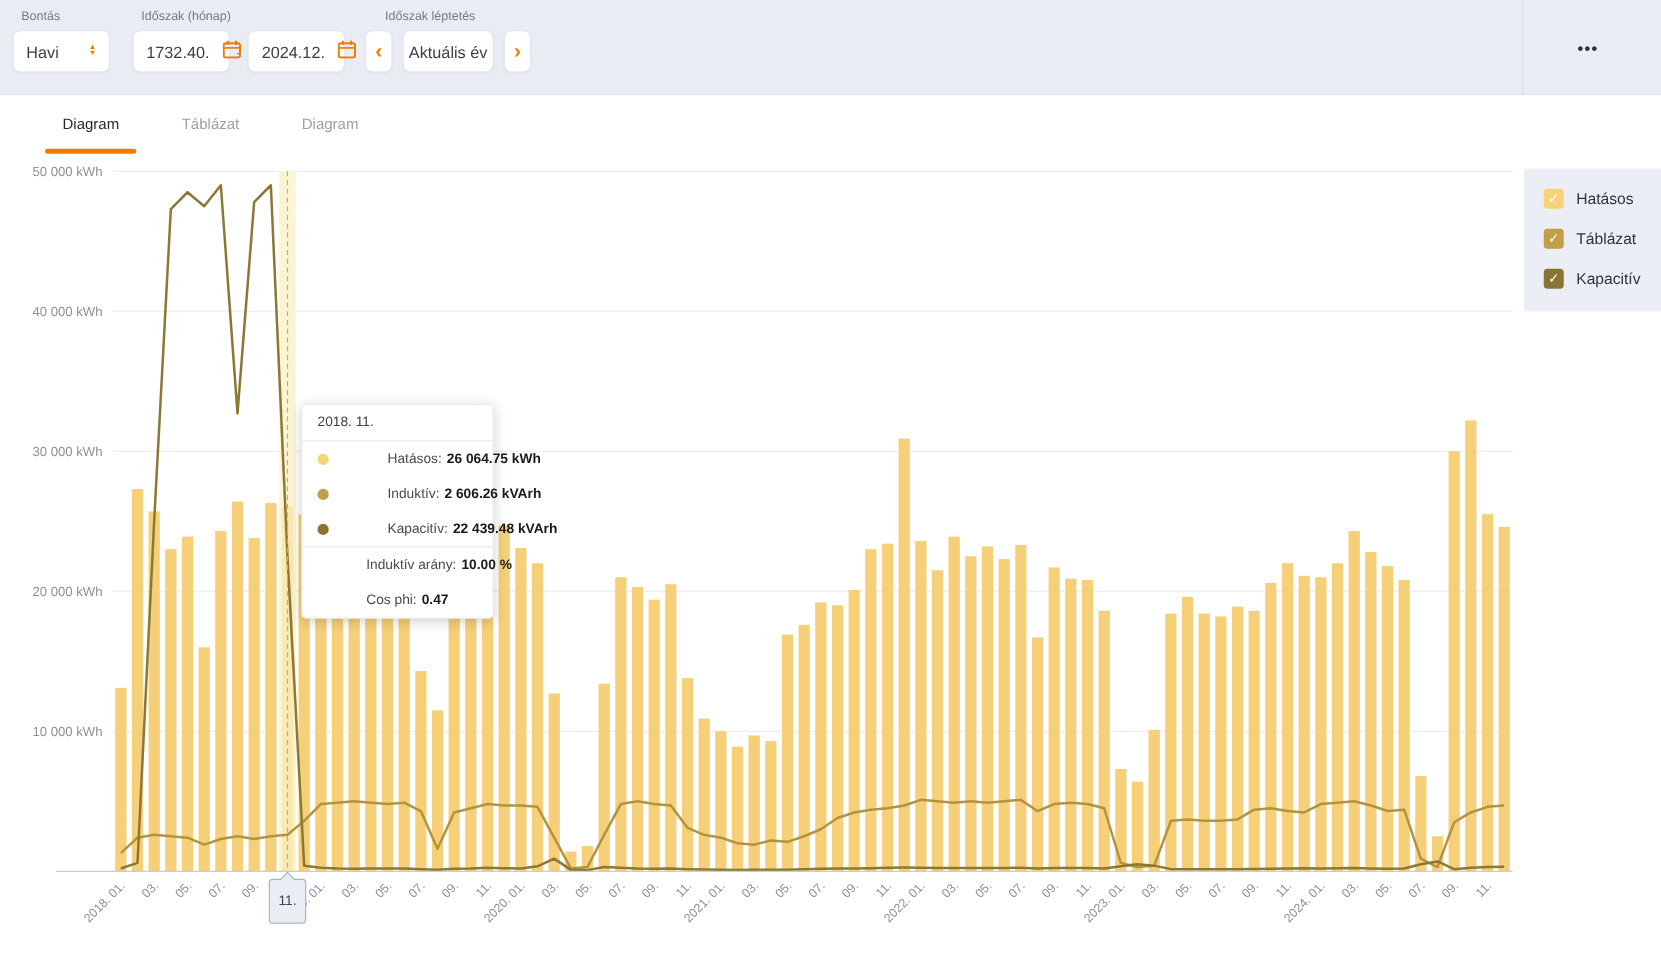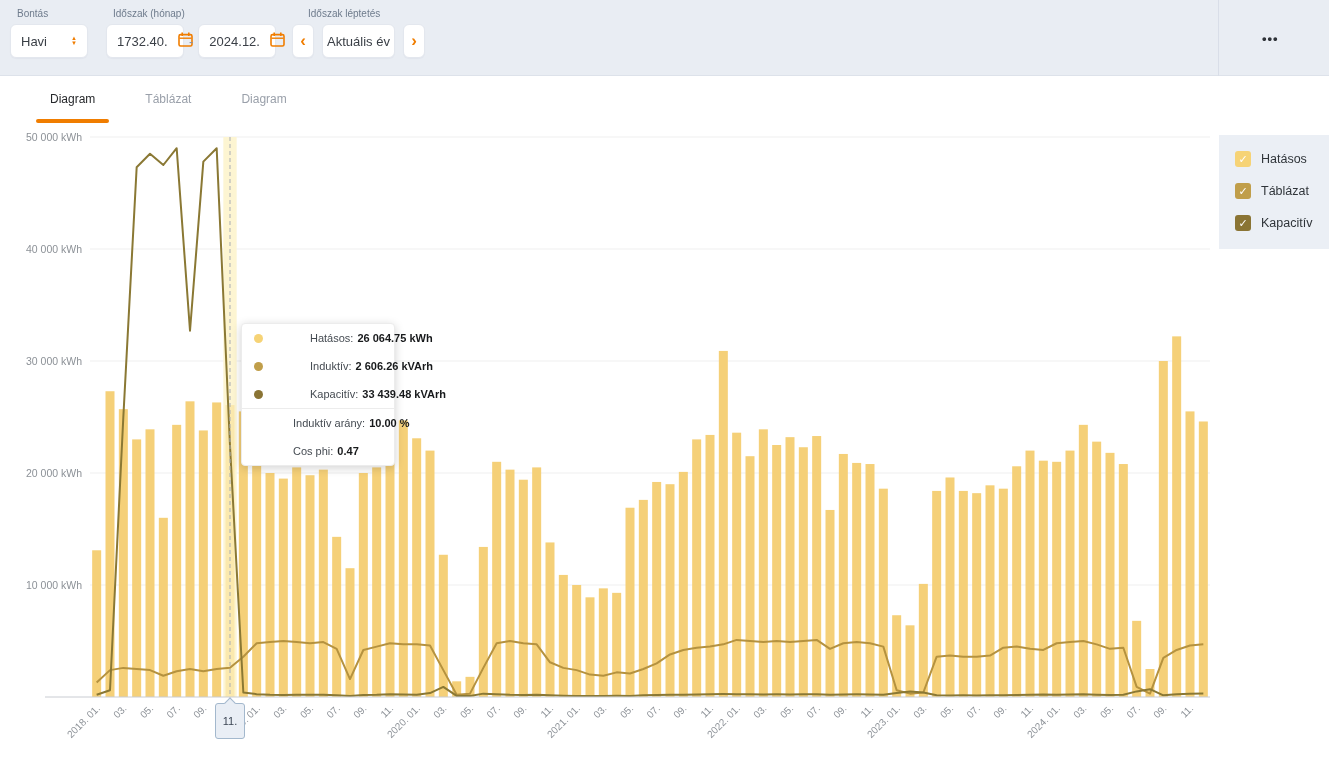--- a/index.html
+++ b/index.html
@@ -281,34 +281,35 @@
       <text x="1167.3333333333335" y="584" text-anchor="end" fill="#8c9197" font-size="10" transform="rotate(-45 1167.3333333333335 584)">09.</text>
       <text x="1194" y="584" text-anchor="end" fill="#8c9197" font-size="10" transform="rotate(-45 1194 584)">11.</text>
     </svg>
   <div class="xpointer" style="left: 215px;">
     <span class="tip"></span>
     <span>11.</span>
   </div>
 </div>
 
 <div class="tooltip">
+  <div class="tt-head">2018. 11.</div>
   <div class="tt-row">
     <span class="dot" style="background: rgb(246, 211, 118);"></span>
     <span class="tt-label">Hatásos:</span>
     <span class="tt-val">26 064.75 kWh</span>
   </div>
   <div class="tt-row">
     <span class="dot" style="background: rgb(192, 158, 74);"></span>
     <span class="tt-label">Induktív:</span>
     <span class="tt-val">2 606.26 kVArh</span>
   </div>
   <div class="tt-row">
     <span class="dot" style="background: rgb(138, 116, 52);"></span>
     <span class="tt-label">Kapacitív:</span>
-    <span class="tt-val">33 439.48 kVArh</span>
+    <span class="tt-val">22 439.48 kVArh</span>
   </div>
   <div class="tt-row tt-sec2">
     <span class="tt-label">Induktív arány:</span>
     <span class="tt-val">10.00 %</span>
   </div>
   <div class="tt-row">
     <span class="tt-label">Cos phi:</span>
     <span class="tt-val">0.47</span>
   </div>
 </div>

